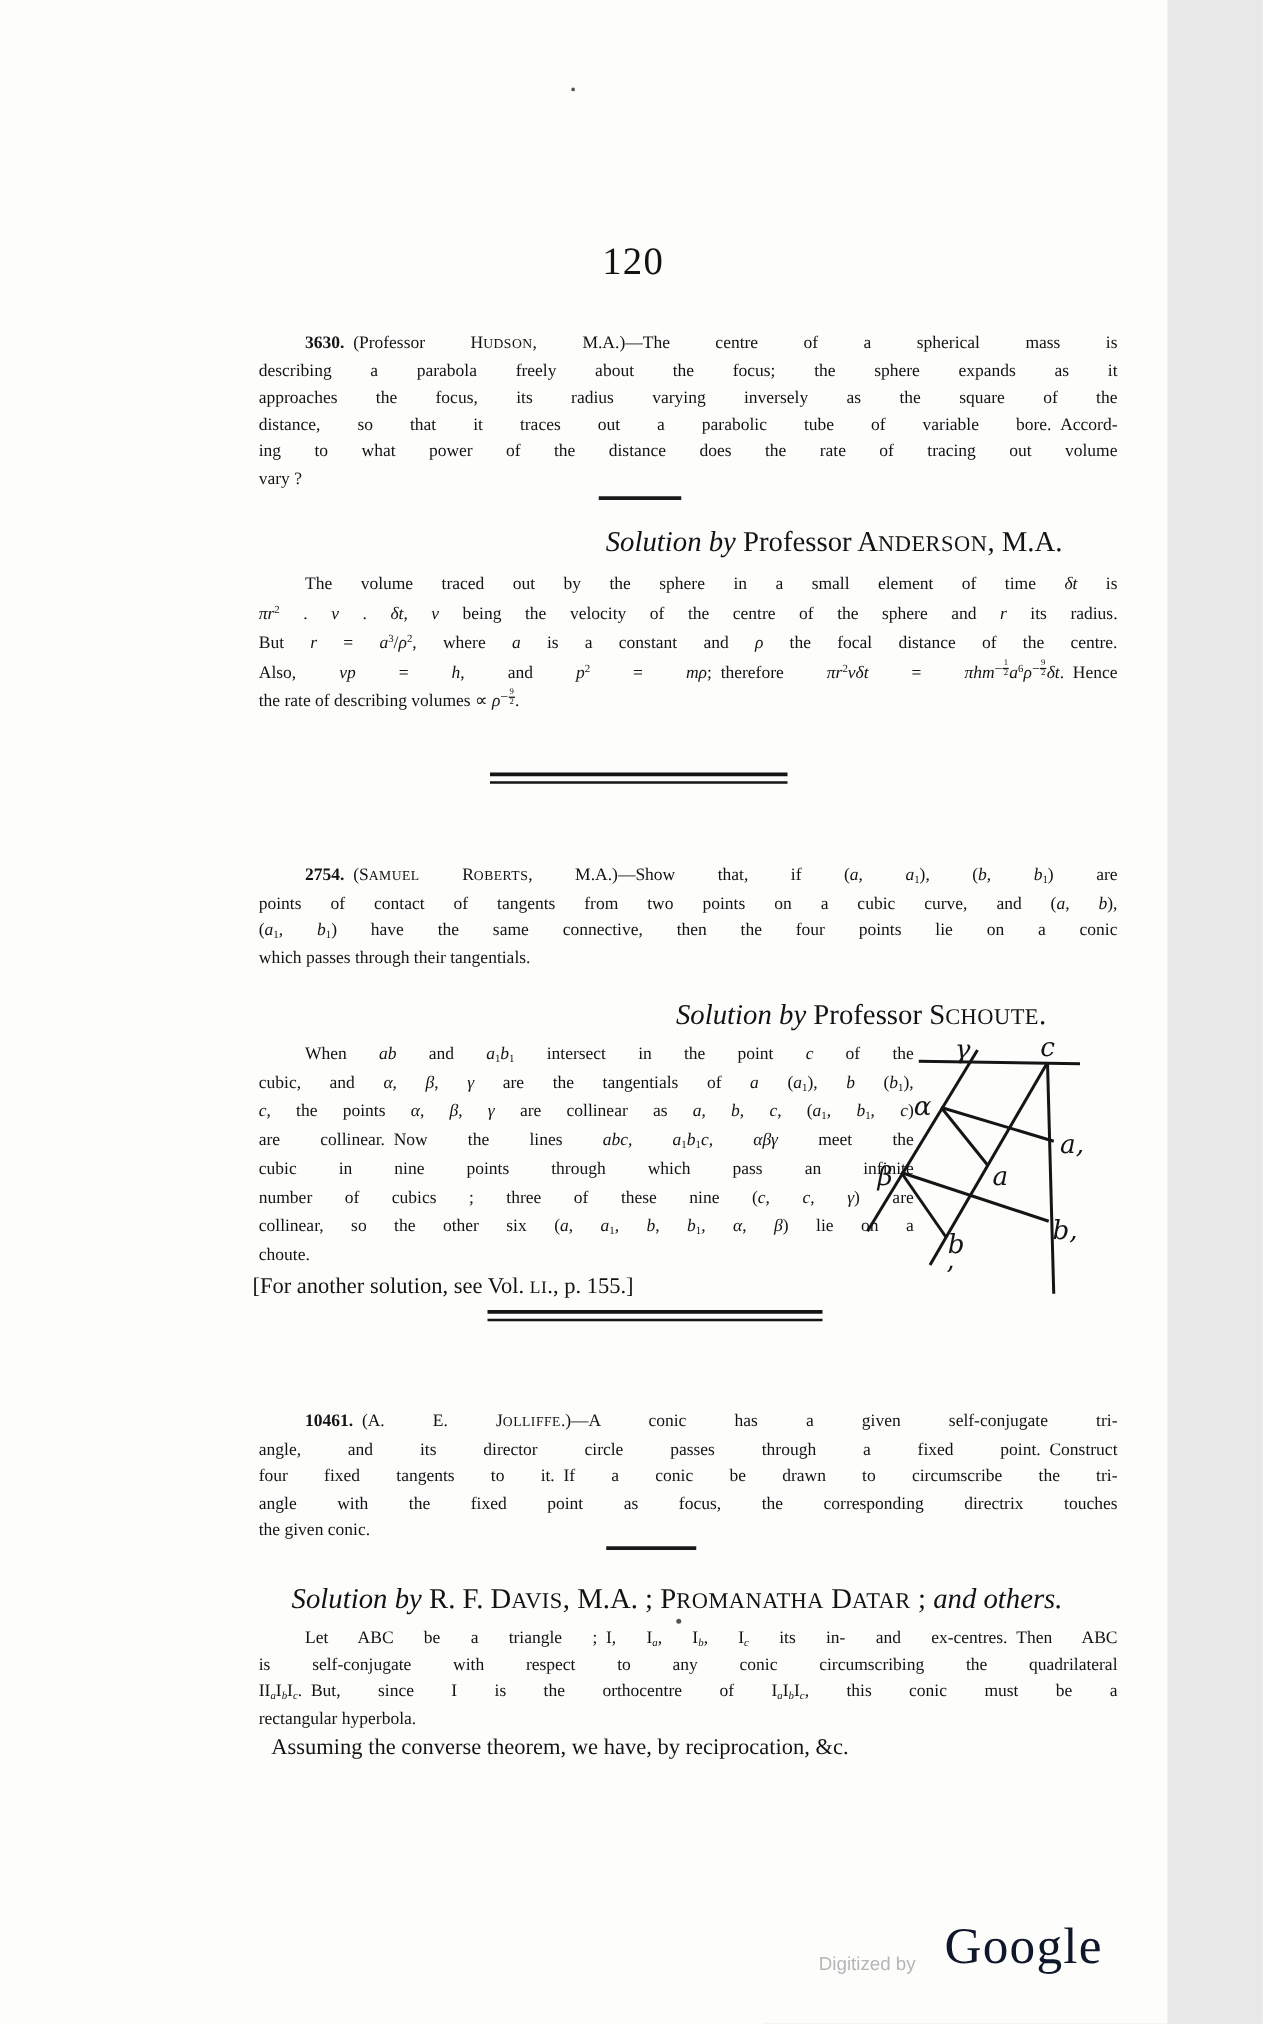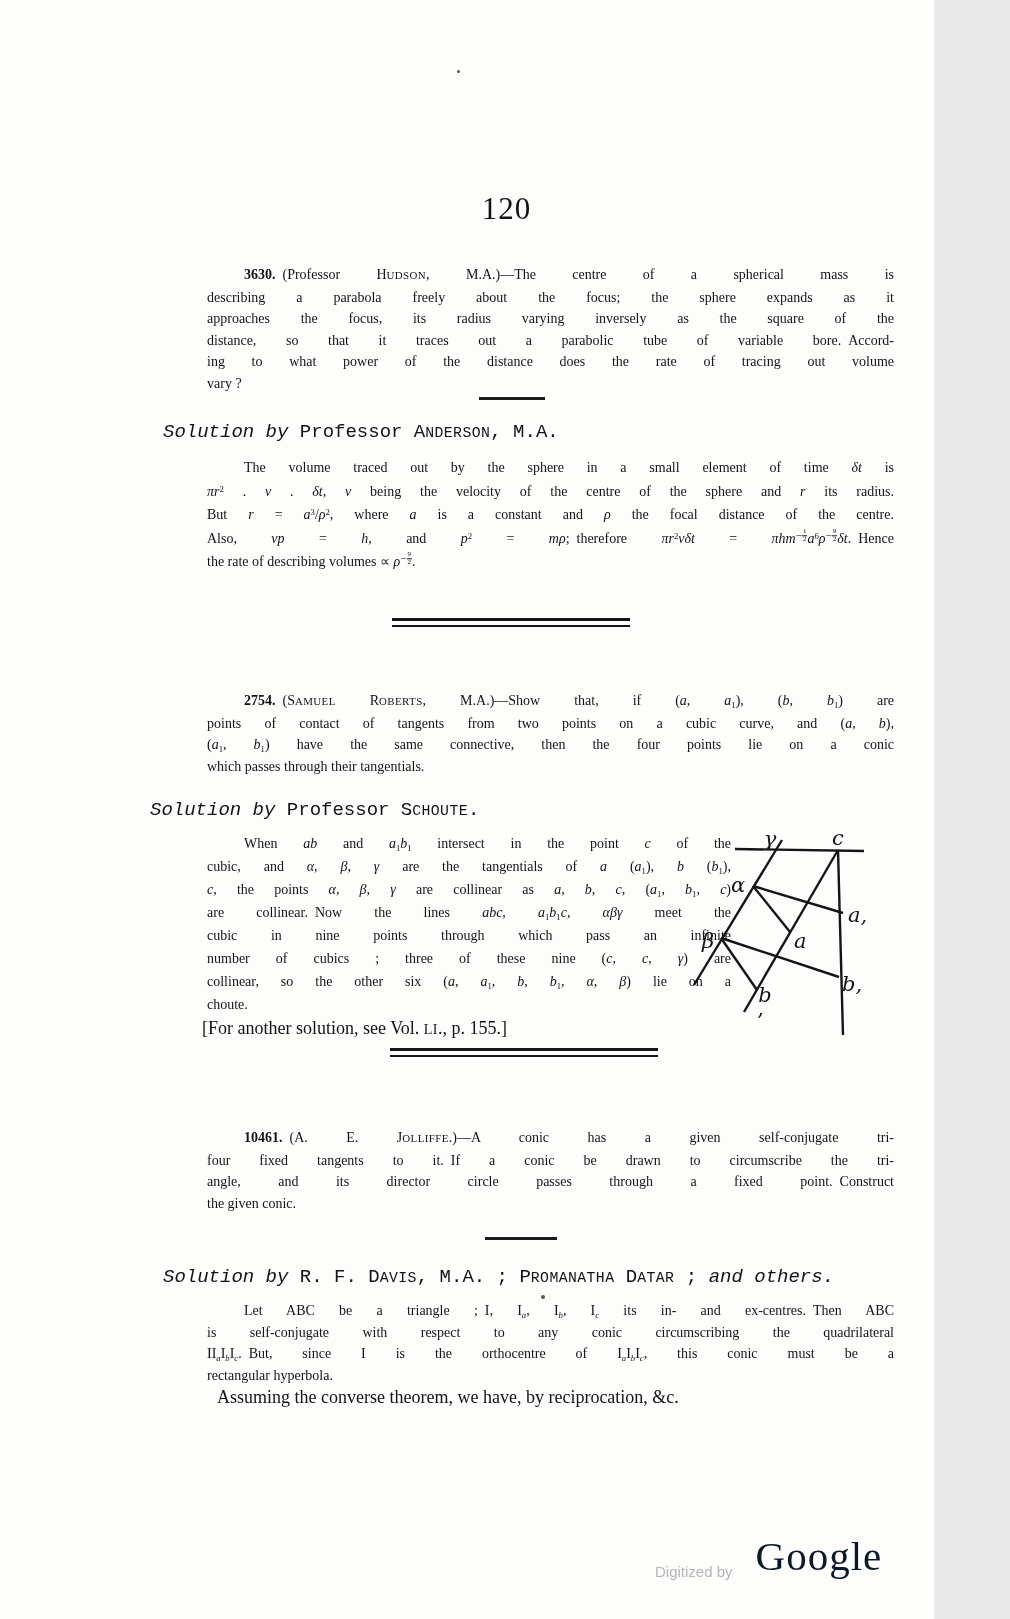--- a/index.html
+++ b/index.html
@@ -8,21 +8,21 @@
   .abs{position:absolute;}
   .pagenum{left:163px;top:191px;width:687px;text-align:center;
            font-size:31px;letter-spacing:1px;}
   .para{left:173px;width:687px;font-size:14px;line-height:21.5px;margin-left:34px;}
   .para .pline{text-align:justify;text-align-last:justify;}
   .para .pline:last-child{text-align-last:left;}
   .para.indent .pline:first-child{text-indent:37px;}
   .narrow{width:524px;line-height:23px;}
   .single{left:180px;width:687px;font-size:18px;line-height:21.5px;text-indent:22px;}
   .single.bigindent{text-indent:37px;}
-  .heading{left:163px;width:687px;text-align:left;font-size:19px;font-family:Liberation Mono, monospace;}
+  .heading{left:163px;width:687px;text-align:right;font-size:23px;}
   .sc{text-transform:uppercase;font-size:0.78em;letter-spacing:0.4px;}
   i{font-style:italic;}
   b{font-weight:bold;}
   sub{font-size:0.62em;vertical-align:-0.3em;line-height:0;}
   sup{font-size:0.62em;vertical-align:0.5em;line-height:0;}
   sup.x{font-size:0.8em;vertical-align:0.35em;line-height:0;font-style:normal;}
   .fr{display:inline-flex;flex-direction:column;font-size:0.62em;line-height:1;
       vertical-align:middle;font-style:normal;transform:translateY(-0.1em);}
   .fr span{display:block;text-align:center;padding:0 1px;}
   .fr span:first-child{border-bottom:1px solid #131313;}
@@ -118,22 +118,23 @@
     <text x="170" y="163" text-anchor="start">b,</text>
     <text x="88" y="200" text-anchor="middle" font-size="17">’</text>
   </svg>
 
   <div class="abs single" style="top:1018px;">[For another solution, see Vol. <span class="sc">li</span>., p. 155.]</div>
 
   <div class="abs drule" style="left:390px;top:1048px;width:268px;"></div>
 
   <div class="abs para indent" style="top:1127px;">
       <div class="pline"><b>10461.</b> (A. E. J<span class="sc">olliffe</span>.)—A conic has a given self-conjugate tri-</div>
+      <div class="pline">angle, and its director circle passes through a fixed point. Construct</div>
       <div class="pline">four fixed tangents to it. If a conic be drawn to circumscribe the tri-</div>
-      <div class="pline">angle, and its director circle passes through a fixed point. Construct</div>
+      <div class="pline">angle with the fixed point as focus, the corresponding directrix touches</div>
       <div class="pline">the given conic.</div>
     </div>
 
   <div class="abs rule" style="left:485px;top:1237px;width:72px;"></div>
 
   <div class="abs heading" style="top:1266px;"><i>Solution by</i> R. F. D<span class="sc">avis</span>, M.A. ; P<span class="sc">romanatha</span> D<span class="sc">atar</span> ; <i>and others.</i></div>
 
   <div class="abs artifact" style="left:541px;top:1295px;width:4px;height:4px;"></div>
 
   <div class="abs para indent" style="top:1300px;">

